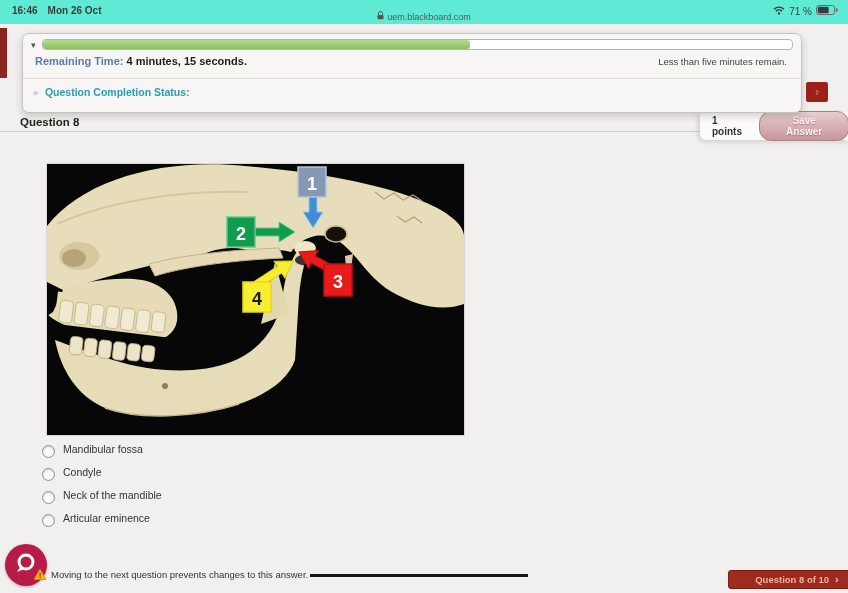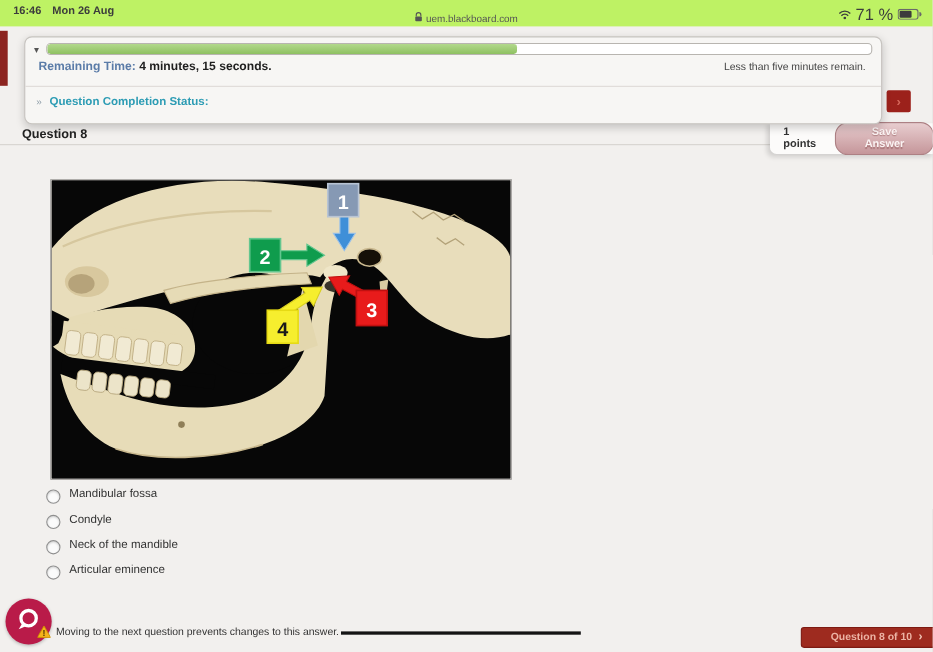--- a/index.html
+++ b/index.html
@@ -1,25 +1,25 @@
 <!DOCTYPE html>
 <html><head>
 <meta charset="utf-8">
 <style>
   html,body{margin:0;padding:0;background:#d8d6d3;}
   .screen{position:relative;width:848px;height:593px;background:#f2f0ee;overflow:hidden;
           font-family:"Liberation Sans",sans-serif;color:#333;}
 
   
-  .statusbar{position:absolute;left:0;top:0;width:848px;height:24px;background:#bef264;
+  .statusbar{position:absolute;left:0;top:0;width:848px;height:24px;background:#5eead4;
              font-size:10px;color:#3c3c3c;}
   .sb-left{position:absolute;left:12px;top:5px;display:flex;gap:10px;font-weight:bold;}
   .sb-center{position:absolute;left:0;right:0;top:11px;text-align:center;font-size:9px;color:#555;}
   .sb-center .lockwrap{display:inline-flex;align-items:center;gap:3px;}
-  .sb-right{position:absolute;right:10px;top:5px;display:flex;align-items:center;gap:4px;font-size:15px;color:#3c3c3c;}
+  .sb-right{position:absolute;right:10px;top:5px;display:flex;align-items:center;gap:4px;font-size:10px;color:#3c3c3c;}
 
   
   .left-red-bar{position:absolute;left:0;top:28px;width:7px;height:50px;background:#8c2420;}
   .top-right-red{position:absolute;left:806px;top:82px;width:22px;height:20px;background:#9c211b;
                  border-radius:2px;color:#d4675a;font-size:12px;font-weight:bold;
                  display:flex;align-items:center;justify-content:center;line-height:1;}
 
   
   .timer-panel{position:absolute;left:22px;top:33px;width:780px;height:80px;background:#f7f6f4;
                border:1px solid #c6c3bf;border-radius:7px;box-shadow:0 3px 8px rgba(0,0,0,.18);
@@ -79,21 +79,21 @@
   .batt{display:inline-block;}
 </style>
 </head>
 <body>
 
 <div class="screen">
 
   <div class="statusbar">
     <div class="sb-left">
       <span>16:46</span>
-      <span>Mon 26 Aug</span>
+      <span>Mon 26 Oct</span>
     </div>
     <div class="sb-center">
       <span class="lockwrap">
         <span>
           <svg width="7" height="9" viewBox="0 0 7 9">
               <path d="M1.4,4V2.6a2.1,2.1 0 0 1 4.2,0V4" fill="none" stroke="#555" stroke-width="1"></path>
               <rect x="0.5" y="4" width="6" height="4.3" rx="1" fill="#555"></rect>
             </svg>
         </span>
         <span>uem.blackboard.com</span>

